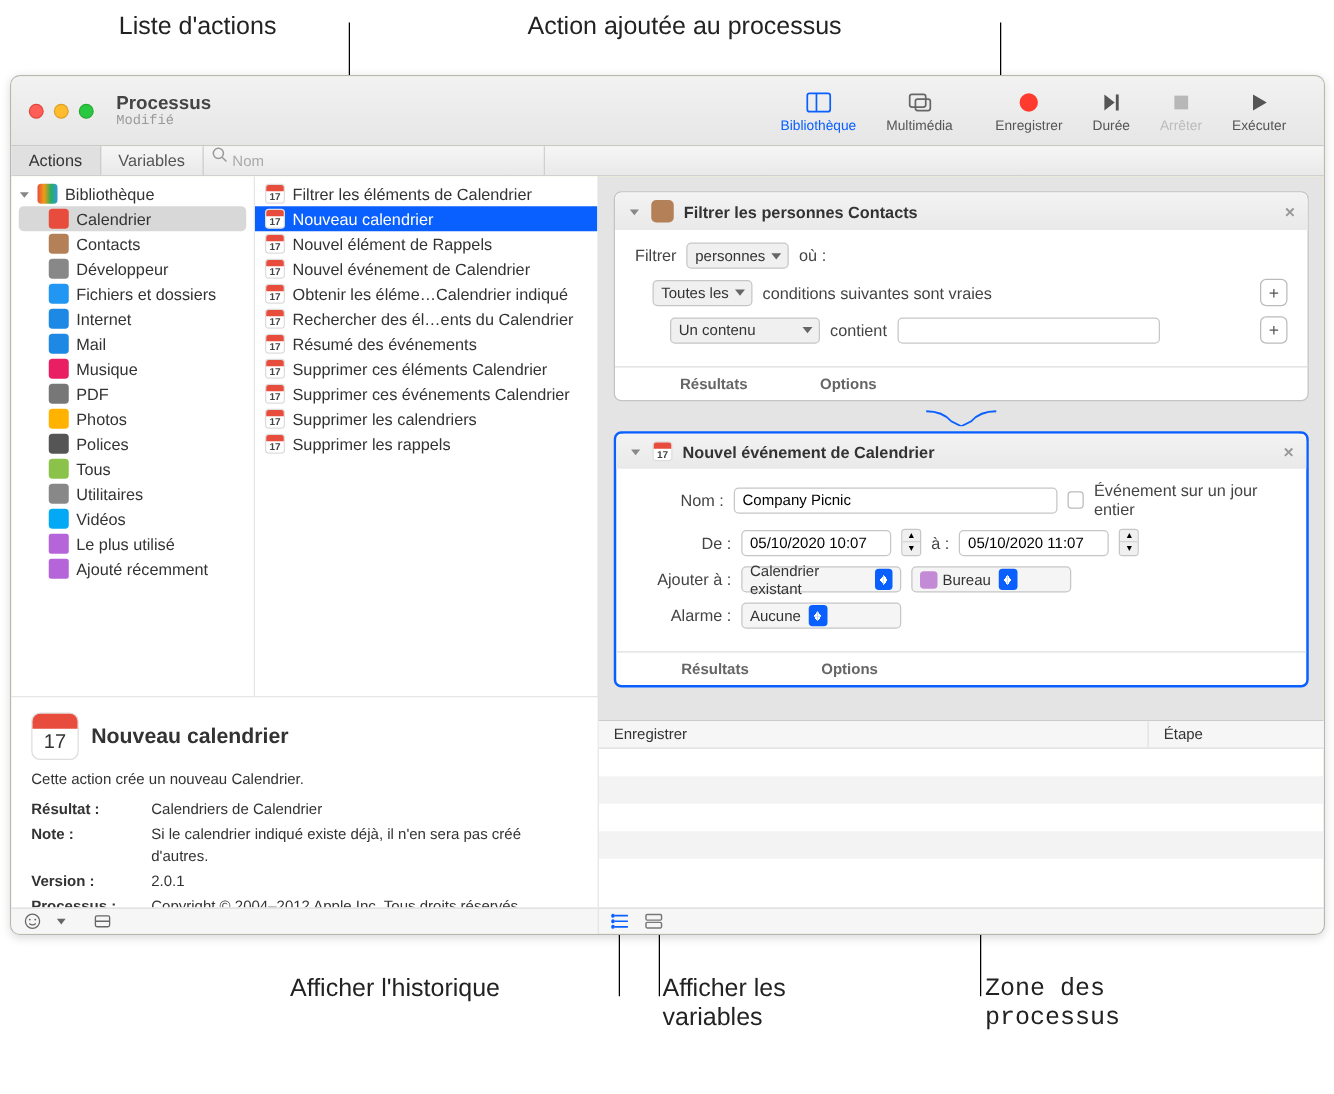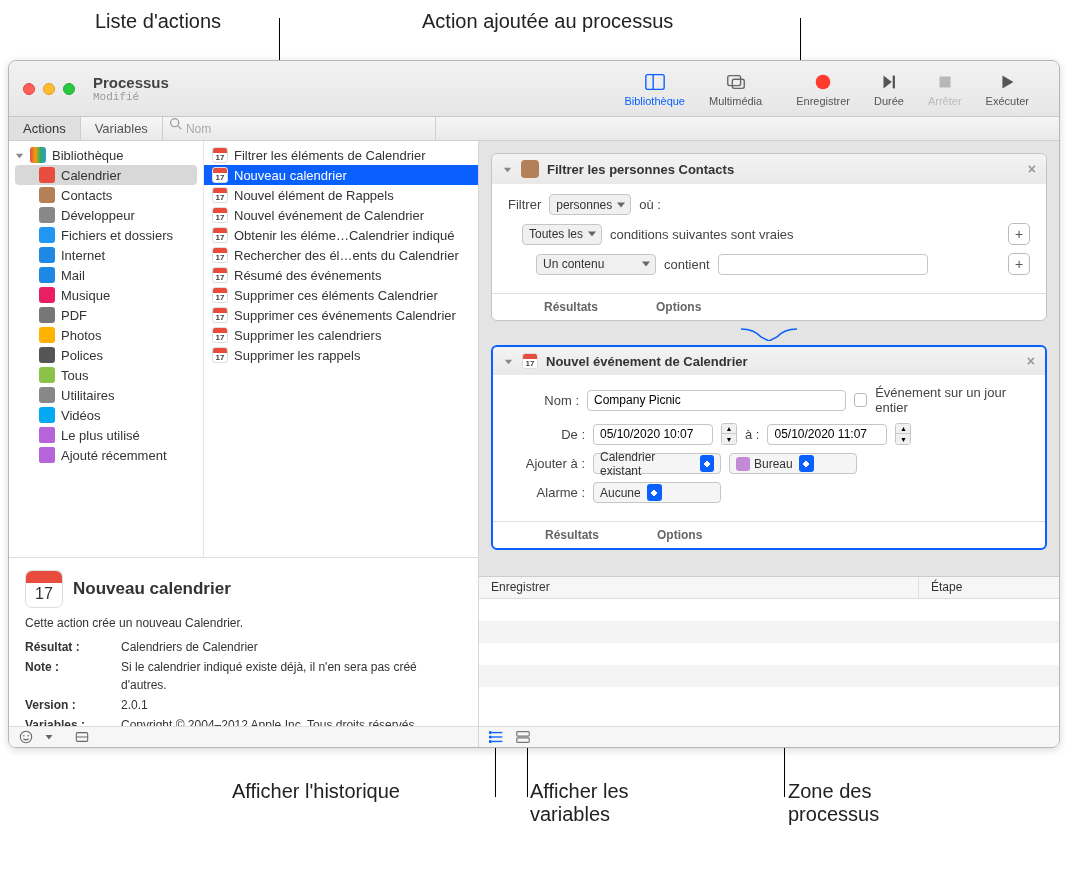--- a/index.html
+++ b/index.html
@@ -167,21 +167,21 @@
 
 <div class="callout" style="left:422px;top:10px;">Action ajoutée au processus</div>
 <div class="callout-line" style="left:800px;top:18px;width:1px;height:152px;"></div>
 
 <div class="callout" style="left:232px;top:780px;text-align:right;">Afficher l'historique</div>
 <div class="callout-line" style="left:495px;top:742px;width:1px;height:55px;"></div>
 
 <div class="callout" style="left:530px;top:780px;width:120px;">Afficher les variables</div>
 <div class="callout-line" style="left:527px;top:742px;width:1px;height:55px;"></div>
 
-<div class="callout" style="left:788px;top:780px;width:120px;">Zone des processus</div>
+<div class="callout" style="left:788px;top:780px;width:120px;font-family:Liberation Mono, monospace;">Zone des processus</div>
 <div class="callout-line" style="left:784px;top:580px;width:1px;height:217px;"></div>
 <div class="callout-line" style="left:495px;top:580px;width:556px;height:1px;"></div>
 <div class="callout-line" style="left:495px;top:570px;width:1px;height:10px;"></div>
 <div class="callout-line" style="left:1050px;top:570px;width:1px;height:10px;"></div>
 
 <div class="window">
 
   <div class="titlebar">
     <div class="traffic">
       <div class="tl r"></div>
@@ -414,21 +414,21 @@
             </div>
             <div class="info-row">
               <div class="info-label">Note :</div>
               <div class="info-val">Si le calendrier indiqué existe déjà, il n'en sera pas créé d'autres.</div>
             </div>
             <div class="info-row">
               <div class="info-label">Version :</div>
               <div class="info-val">2.0.1</div>
             </div>
             <div class="info-row">
-              <div class="info-label">Variables :</div>
+              <div class="info-label">Processus :</div>
               <div class="info-val">Copyright © 2004–2012 Apple Inc. Tous droits réservés.</div>
             </div>
           </div>
       </div>
 
       <div class="bottombar-left">
         <svg viewBox="0 0 16 16" style="cursor:pointer;">
             <circle cx="8" cy="8" r="6.5" fill="none" stroke="#666" stroke-width="1.2"></circle>
             <circle cx="5.5" cy="6.5" r="0.9" fill="#666"></circle>
             <circle cx="10.5" cy="6.5" r="0.9" fill="#666"></circle>

